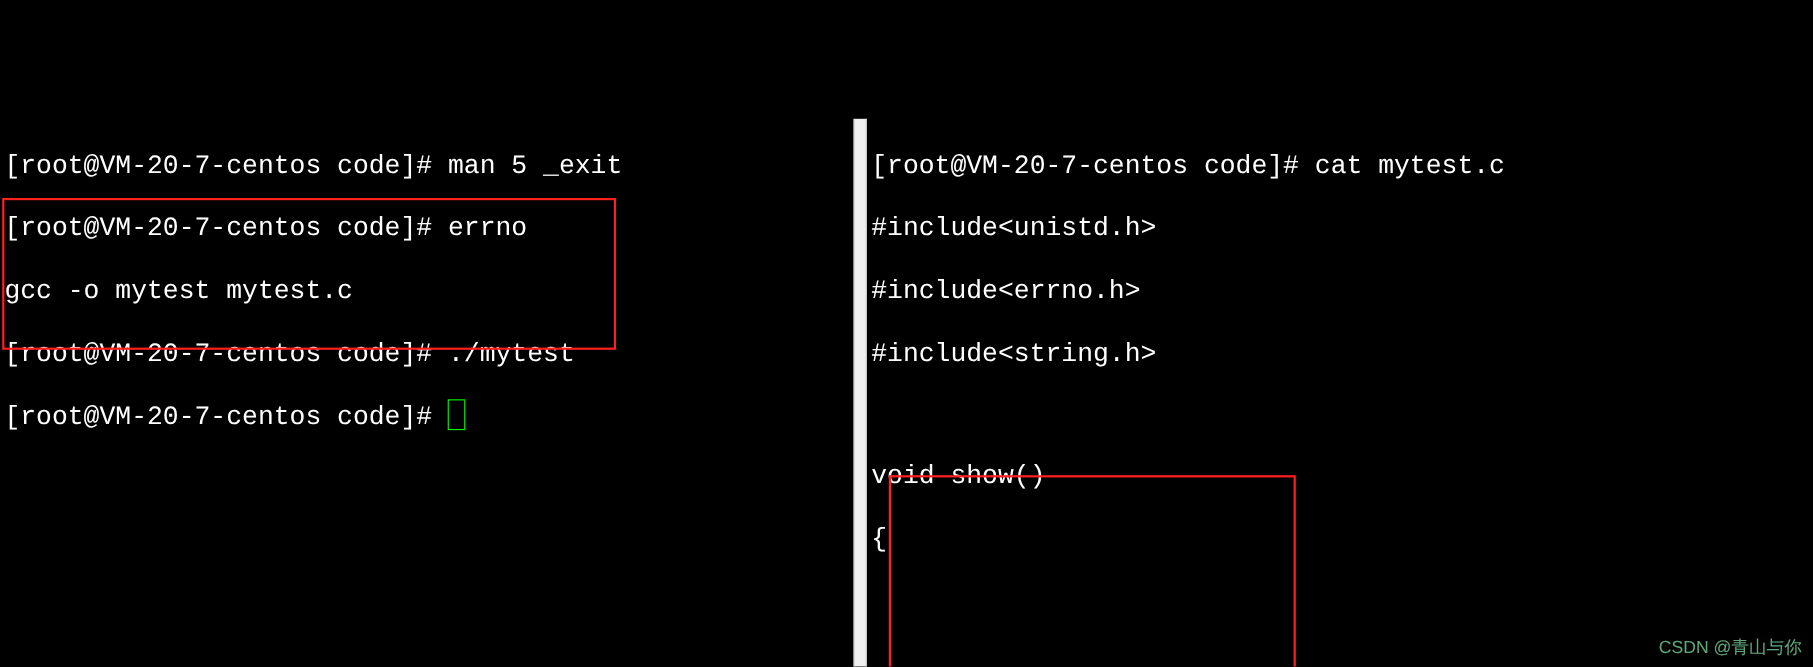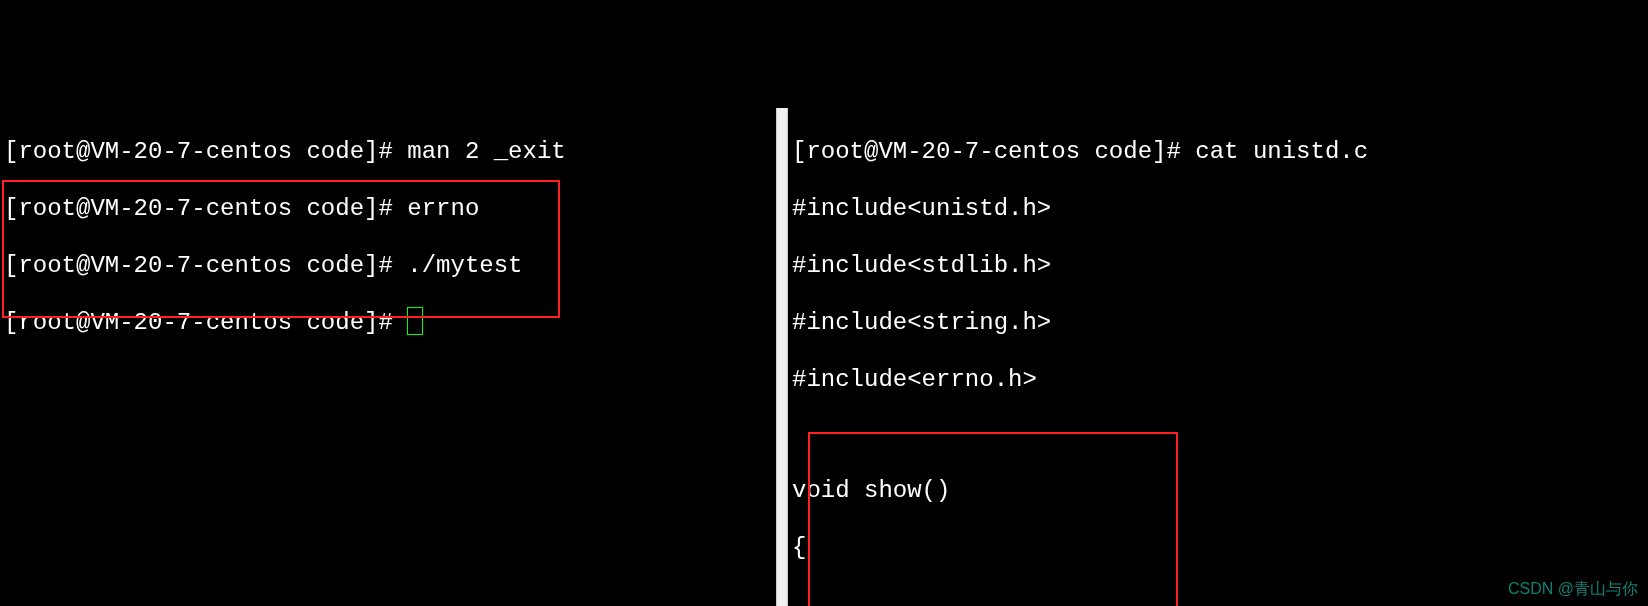--- a/index.html
+++ b/index.html
@@ -59,48 +59,48 @@
     position: absolute;
     border: 2px solid #ff2020;
     left: 20px; top: 324px;
     width: 366px; height: 214px;
     pointer-events: none;
   }
   .watermark {
     position: absolute;
     right: 10px; bottom: 6px;
     font-size: 16px;
-    color: #14b8a6;
+    color: #86efac;
     font-family: sans-serif;
     opacity: 0.7;
   }
 </style>
 </head>
 <body>
 
 
 
 <div class="container">
 
   <div class="pane left">
-<div class="line"><span>[root@VM-20-7-centos code]# </span><span>man 2 _exit</span></div>
+<div class="line"><span>[root@VM-20-7-centos code]# </span><span>man 5 _exit</span></div>
 <div class="line"><span>[root@VM-20-7-centos code]# </span><span>errno</span></div>
+<div class="line">gcc -o mytest mytest.c</div>
 <div class="line"><span>[root@VM-20-7-centos code]# </span><span>./mytest</span></div>
 <div class="line"><span>[root@VM-20-7-centos code]# </span><span class="cursor-box"></span></div>
     <div class="redbox1"></div>
   </div>
 
   <div class="divider"></div>
 
   <div class="pane right">
-<div class="line"><span>[root@VM-20-7-centos code]# </span><span>cat unistd.c</span></div>
+<div class="line"><span>[root@VM-20-7-centos code]# </span><span>cat mytest.c</span></div>
 <div class="line">#include&lt;unistd.h&gt;</div>
-<div class="line">#include&lt;stdlib.h&gt;</div>
+<div class="line">#include&lt;errno.h&gt;</div>
 <div class="line">#include&lt;string.h&gt;</div>
-<div class="line">#include&lt;errno.h&gt;</div>
 <div class="line"></div>
 <div class="line"></div>
 <div class="line">void show()</div>
 <div class="line">{</div>
 
 
 
 
 
 

